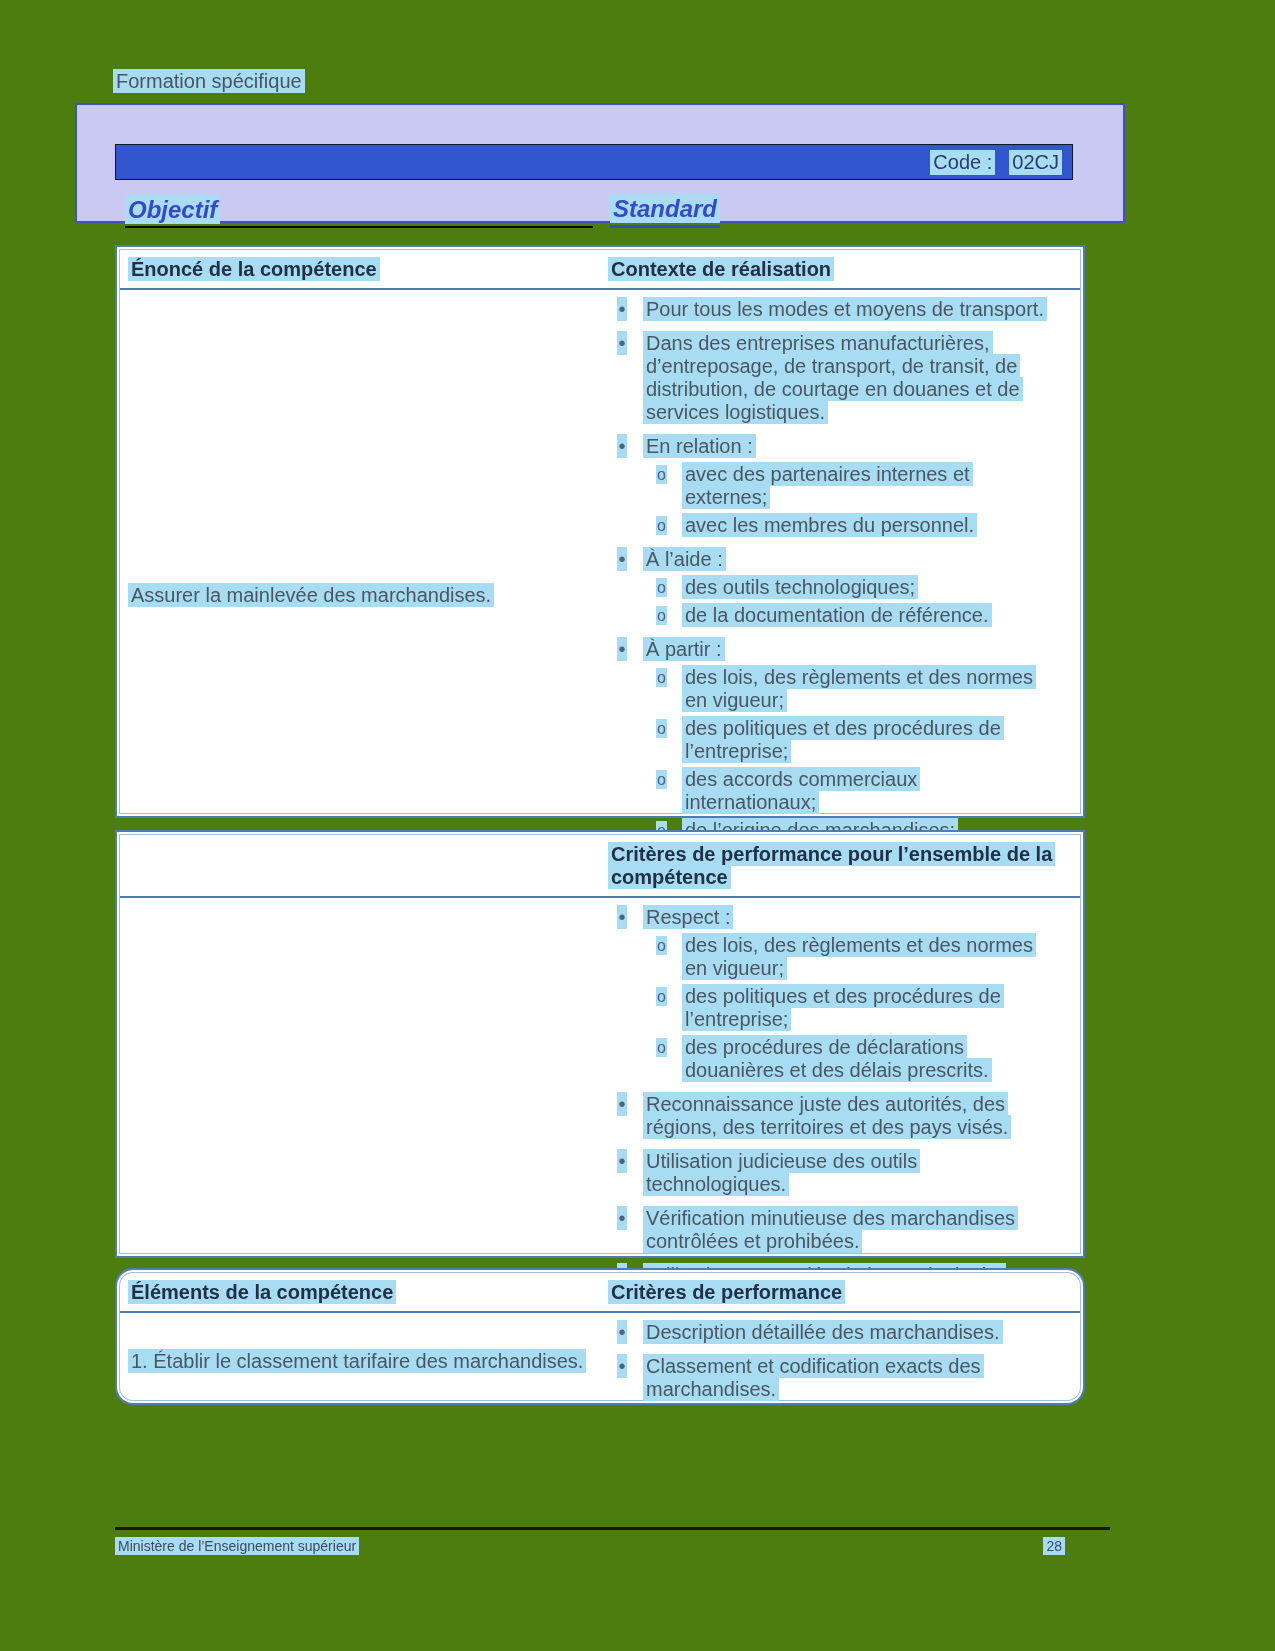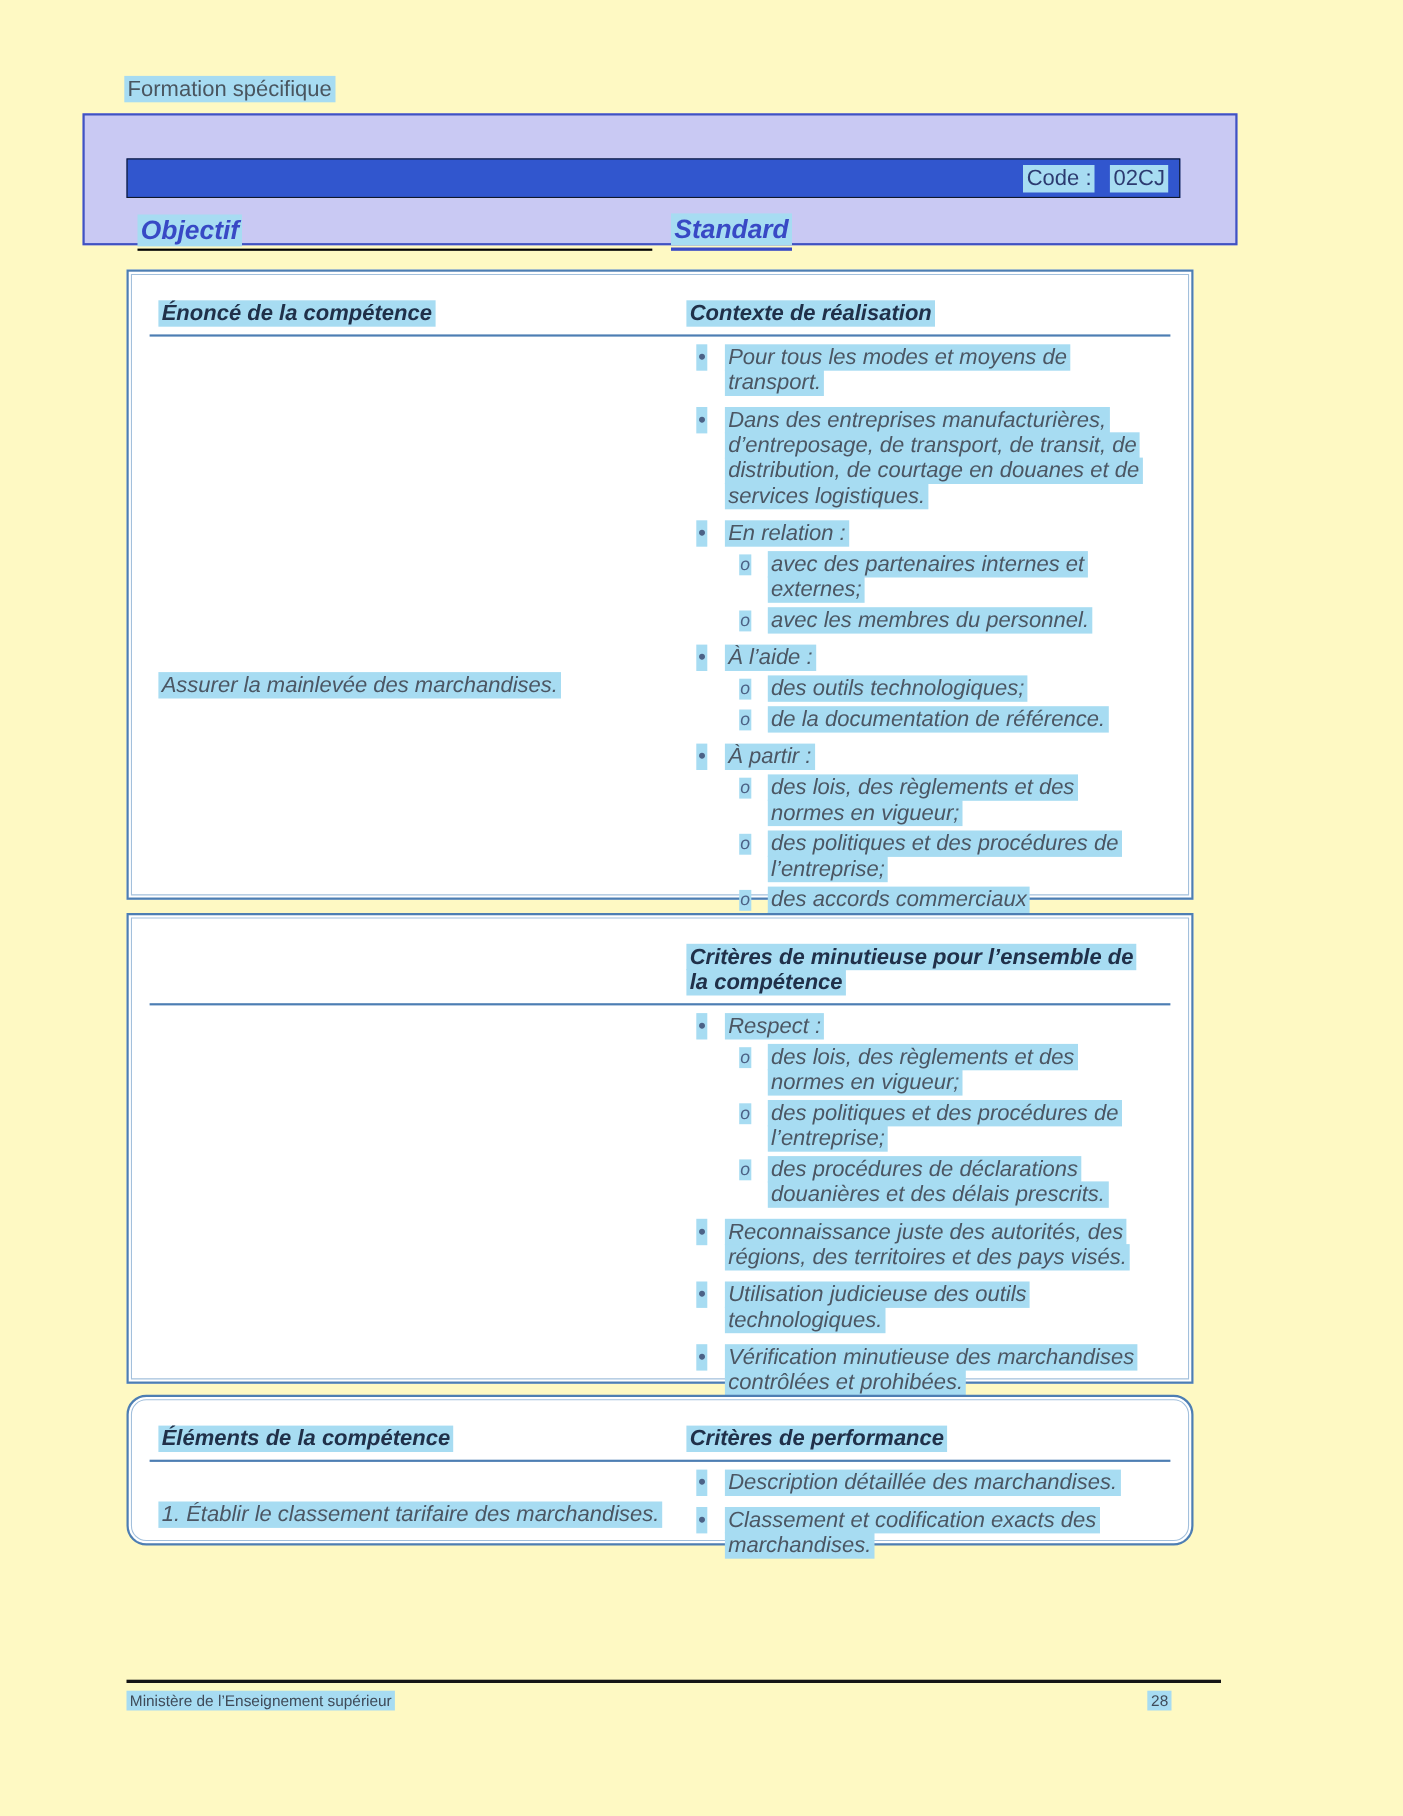--- a/index.html
+++ b/index.html
@@ -1,21 +1,21 @@
 <!DOCTYPE html>
 <html><head>
 <meta charset="utf-8">
 <style>
   * { box-sizing: border-box; }
   body { margin:0; background:#ffffff; }
   .page {
     position: relative;
     width: 1275px;
     height: 1651px;
-    background: #fef9c3;
+    background: #4d7c0f;
     font-family: "Liberation Sans", sans-serif;
     color: #4b5663;
     overflow: hidden;
   }
   .hl {
     background: #a7dcf2;
     padding: 1px 3px;
     box-decoration-break: clone;
     -webkit-box-decoration-break: clone;
   }
@@ -54,22 +54,21 @@
     margin-left: 17px;
     border-bottom: 3px solid #3849c5;
     padding-bottom: 2px;
   }
   
   .tbl {
     position: absolute; left: 115px; width: 970px;
     border: 2px solid #4d7eb3;
     box-shadow: inset 0 0 0 2px #ffffff, inset 0 0 0 3px #a3c0dc;
     background: #ffffff;
-    padding: 19px;
-    font-style: italic;
+    padding: 3px;
   }
   .tbl-header {
     display: flex;
     border-bottom: 2px solid #4d7eb3;
     font-weight: bold; color: #203049; font-size: 20px;
     padding: 8px 0 7px 0;
     line-height: 23px;
   }
   .tbl-body { display: flex; padding-top: 0; align-items: center; }
   .cell-l { flex: 0 0 486px; padding-left: 8px; padding-top: 8px; }
@@ -191,21 +190,21 @@
             <span class="bt"><span class="hl">de la valeur en douane des marchandises.</span></span>
           </div>
       </div>
     </div>
   </div>
 
   <div class="tbl" style="top:830px; height:428px;">
     <div class="tbl-header">
       <div class="cell-l"></div>
       <div class="cell-r">
-        <span class="hl">Critères de minutieuse pour l’ensemble de la compétence</span>
+        <span class="hl">Critères de performance pour l’ensemble de la compétence</span>
       </div>
     </div>
     <div class="tbl-body">
       <div class="cell-l"></div>
       <div class="cell-r">
         <div class="b-item">
             <span class="mk"><span class="hl">•</span></span>
             <span class="bt"><span class="hl">Respect :</span></span>
           </div>
         <div class="b-item sub">

